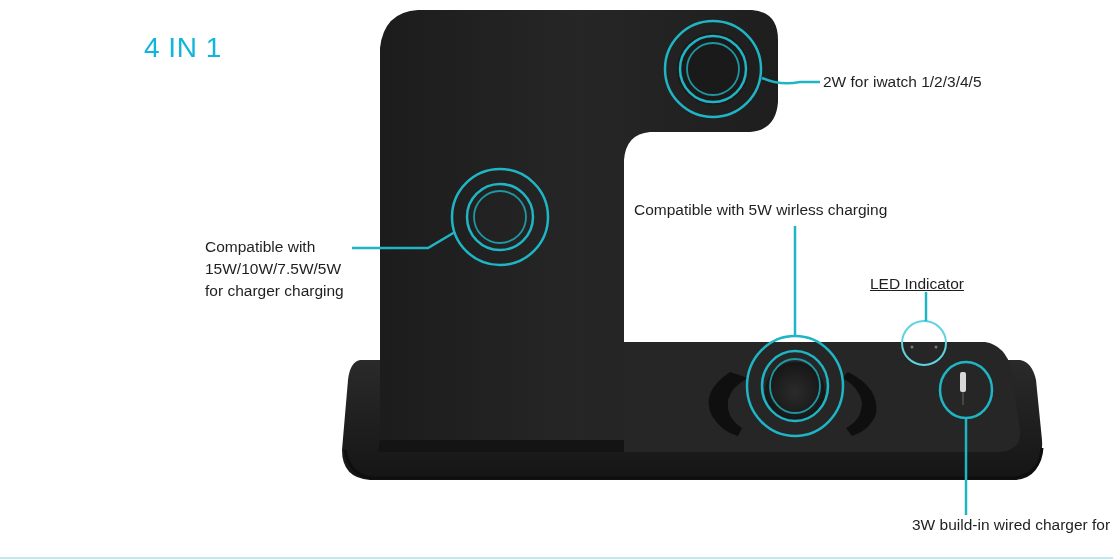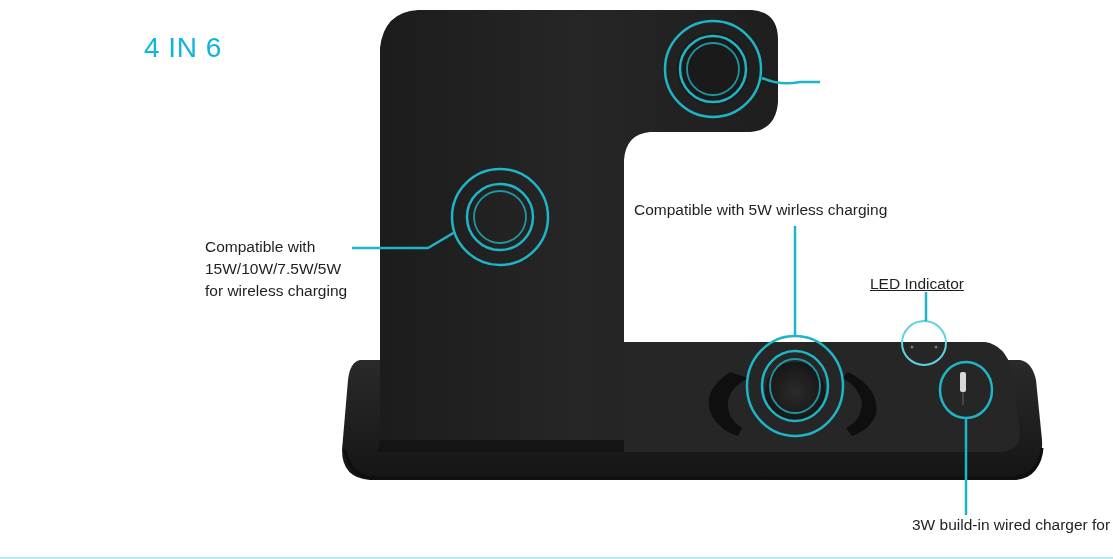--- a/index.html
+++ b/index.html
@@ -9,21 +9,21 @@
   .title-sub { position:absolute; left:6px; top:66px; font-size:20px; color:#11b5dc; letter-spacing:0px; }
   .label { position:absolute; font-size:15.5px; color:#1f1f1f; line-height:22px; white-space:nowrap; }
   svg.product { position:absolute; left:0; top:0; }
   .bottom-line { position:absolute; left:0; right:0; bottom:0; height:2px; background:#bdeaf2; }
 </style>
 </head>
 <body>
 
 <div class="canvas">
 
-  <div class="title-main">4 IN 6</div>
+  <div class="title-main">4 IN 1</div>
 
   <svg class="product" width="1113" height="559" viewBox="0 0 1113 559">
     <defs>
       <linearGradient id="baseGrad" x1="0" y1="0" x2="0" y2="1">
         <stop offset="0" stop-color="#2a2a2a"></stop>
         <stop offset="1" stop-color="#151515"></stop>
       </linearGradient>
       <linearGradient id="standGrad" x1="0" y1="0" x2="1" y2="0">
         <stop offset="0" stop-color="#1c1c1c"></stop>
         <stop offset="0.5" stop-color="#262626"></stop>
@@ -86,25 +86,26 @@
       <circle cx="924" cy="343" r="22" stroke="#5fd3e0" stroke-width="2"></circle>
       <line x1="926" y1="321" x2="926" y2="292" stroke="#1fb5c4" stroke-width="2.5"></line>
     </g>
 
     <g fill="none">
       <ellipse cx="966" cy="390" rx="26" ry="28" stroke="#1fb5c4" stroke-width="2.5"></ellipse>
       <line x1="966" y1="418" x2="966" y2="515" stroke="#1fb5c4" stroke-width="2.5"></line>
     </g>
   </svg>
 
+  <div class="label" style="left:823px; top:71px;">2W for iwatch 1/2/3/4/5</div>
 
   <div class="label" style="left:205px; top:236px;">
     <div>Compatible with</div>
     <div>15W/10W/7.5W/5W</div>
-    <div>for wireless charging</div>
+    <div>for charger charging</div>
   </div>
 
   <div class="label" style="left:634px; top:176px;margin-top:23px;">
     <div>Compatible with 5W wirless charging</div>
   </div>
 
   <div class="label" style="left:870px; top:273px;text-decoration:underline;">LED Indicator</div>
 
   <div class="label" style="left:876px; top:514px;margin-left:36px;">
     <div>3W build-in wired charger for</div>

